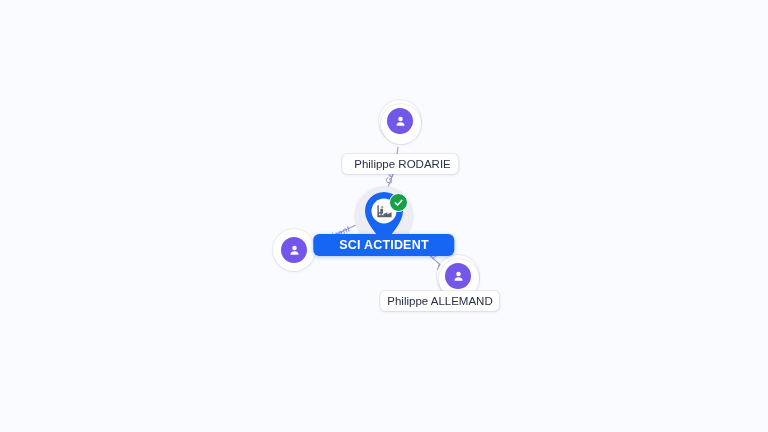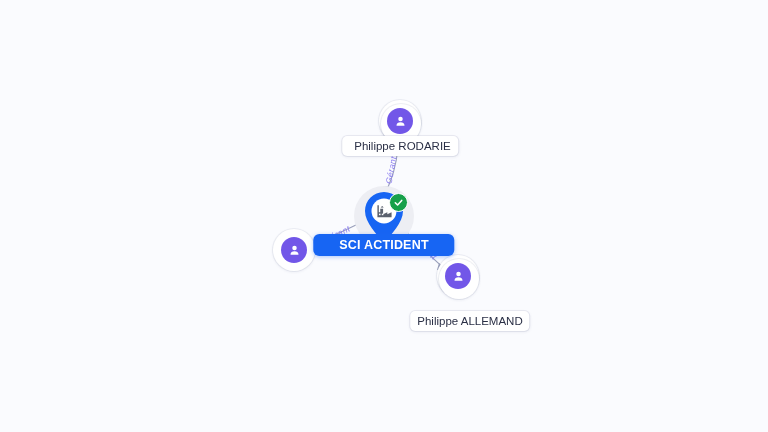--- a/index.html
+++ b/index.html
@@ -177,21 +177,21 @@
   <div class="node" style="left:400px; top:121px;">
     <div class="person-halo"></div>
     <div class="person-halo2"></div>
     <div class="person-disc">
       <svg viewBox="0 0 24 24" width="15" height="15" fill="#ffffff">
         <circle cx="12" cy="8" r="3.6"></circle>
         <path d="M12 13.2c-3.6 0-6.3 2.1-6.3 4.4v1.2h12.6v-1.2c0-2.3-2.7-4.4-6.3-4.4z"></path>
       </svg>
     </div>
   </div>
-  <div class="node-label" style="left:400px; top:136px;padding-left:12px;">Philippe RODARIE</div>
+  <div class="node-label" style="left:400px; top:154px;padding-left:12px;">Philippe RODARIE</div>
 
   <div class="node" style="left:294px; top:250px;">
     <div class="person-halo"></div>
     <div class="person-disc">
       <svg viewBox="0 0 24 24" width="15" height="15" fill="#ffffff">
         <circle cx="12" cy="8" r="3.6"></circle>
         <path d="M12 13.2c-3.6 0-6.3 2.1-6.3 4.4v1.2h12.6v-1.2c0-2.3-2.7-4.4-6.3-4.4z"></path>
       </svg>
     </div>
   </div>
@@ -199,21 +199,21 @@
   <div class="node" style="left:458px; top:276px;">
     <div class="person-halo"></div>
     <div class="person-halo2"></div>
     <div class="person-disc">
       <svg viewBox="0 0 24 24" width="15" height="15" fill="#ffffff">
         <circle cx="12" cy="8" r="3.6"></circle>
         <path d="M12 13.2c-3.6 0-6.3 2.1-6.3 4.4v1.2h12.6v-1.2c0-2.3-2.7-4.4-6.3-4.4z"></path>
       </svg>
     </div>
   </div>
-  <div class="node-label" style="left:470px; top:291px;margin-top:20px;">Philippe ALLEMAND</div>
+  <div class="node-label" style="left:440px; top:291px;">Philippe ALLEMAND</div>
 
   <div class="node" style="left:384px; top:216px;">
     <div class="pin-halo"></div>
     <div class="pin-shape">
       <svg viewBox="0 0 46 56" width="46" height="56">
         <path d="M23 2 C12.5 2 4 10.5 4 21 C4 33 16 44 23 54 C30 44 42 33 42 21 C42 10.5 33.5 2 23 2 Z" fill="#1765f3"></path>
         <circle cx="23" cy="21" r="12.5" fill="#ffffff"></circle>
       </svg>
     </div>
     <div class="pin-icon" style="top:-16px;">

